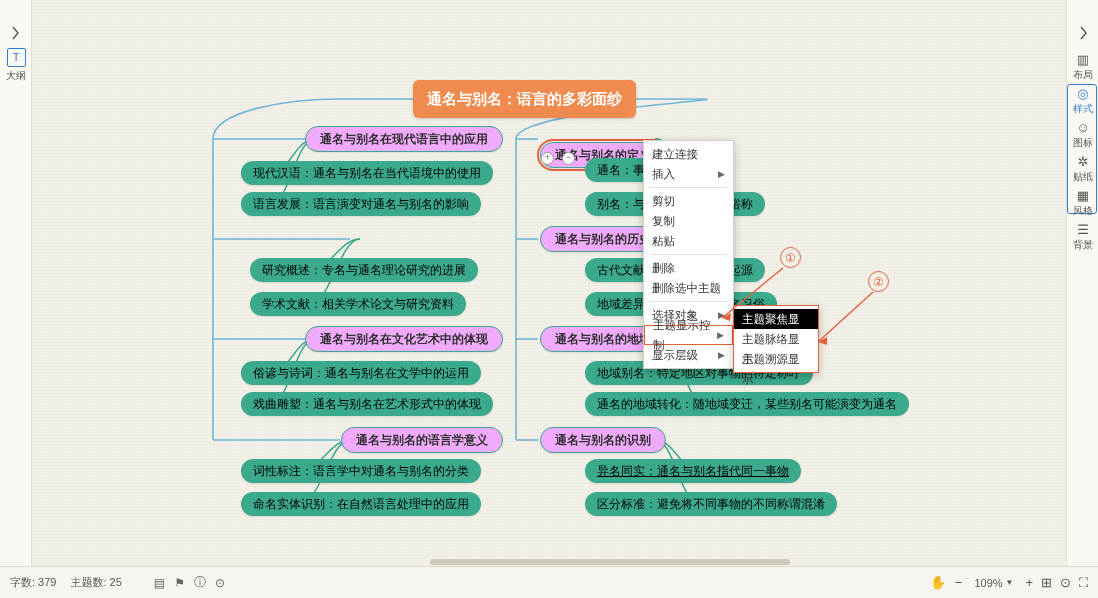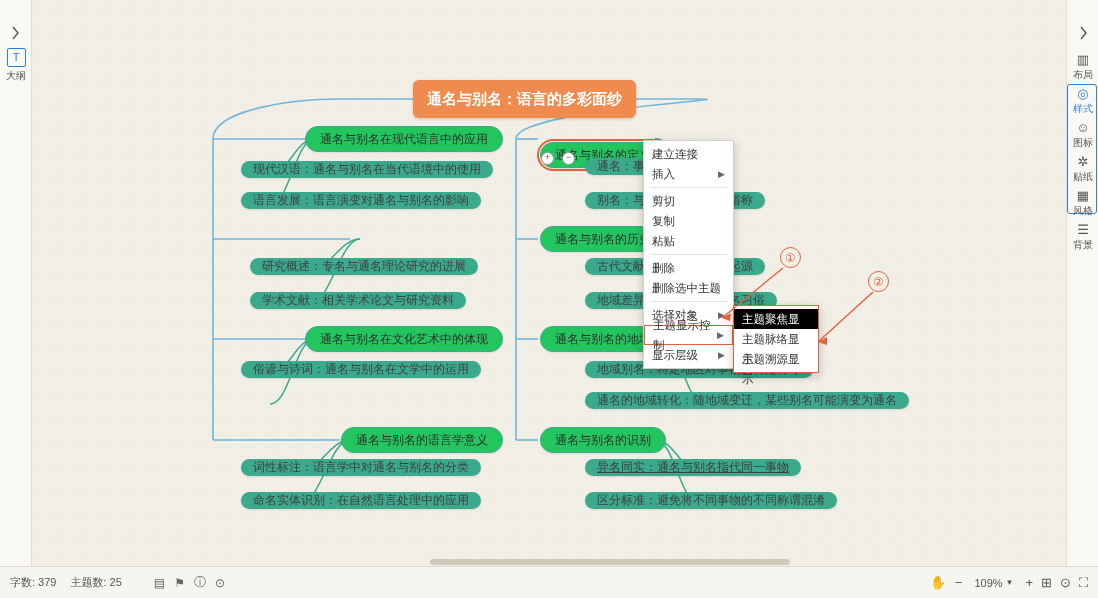--- a/index.html
+++ b/index.html
@@ -118,32 +118,32 @@
     background: #ef8b4e;
     color: #ffffff;
     font-size: 15px;
     font-weight: bold;
     border-radius: 6px;
     padding: 0 14px;
     height: 38px;
     box-shadow: 0 1px 3px rgba(0,0,0,0.18);
   }
   .node.lvl1 {
-    background: #22c55e;
+    background: #f0abfc;
     color: #2f2f2f;
     border: 1.5px solid #3aa98c;
     height: 26px;
     padding: 0 14px;
-    font-weight: normal;
+    font-weight: bold;
     box-shadow: 0 1px 2px rgba(0,0,0,0.08);
   }
   .node.lvl2 {
     background: #3aa98c;
-    color: #404040;
-    height: 17px;
+    color: #000000;
+    height: 24px;
     padding: 0 12px;
     box-shadow: 0 1px 2px rgba(0,0,0,0.10);
   }
   .node.selected {
     outline: 2px solid #e2613f;
     outline-offset: 1px;
   }
   .node-badge {
     position: absolute;
     width: 11px; height: 11px; border-radius: 50%;
@@ -255,20 +255,21 @@
 
     <div class="node lvl1" style="left:305px; top:126px;">通名与别名在现代语言中的应用</div>
     <div class="node lvl2" style="left:241px; top:161px;">现代汉语：通名与别名在当代语境中的使用</div>
     <div class="node lvl2" style="left:241px; top:192px;">语言发展：语言演变对通名与别名的影响</div>
 
     <div class="node lvl2" style="left:250px; top:258px;">研究概述：专名与通名理论研究的进展</div>
     <div class="node lvl2" style="left:250px; top:292px;">学术文献：相关学术论文与研究资料</div>
 
     <div class="node lvl1" style="left:305px; top:326px;">通名与别名在文化艺术中的体现</div>
     <div class="node lvl2" style="left:241px; top:361px;">俗谚与诗词：通名与别名在文学中的运用</div>
+    <div class="node lvl2" style="left:241px; top:392px;">戏曲雕塑：通名与别名在艺术形式中的体现</div>
 
     <div class="node lvl1" style="left:341px; top:427px;">通名与别名的语言学意义</div>
     <div class="node lvl2" style="left:241px; top:459px;">词性标注：语言学中对通名与别名的分类</div>
     <div class="node lvl2" style="left:241px; top:492px;">命名实体识别：在自然语言处理中的应用</div>
 
     <div class="node lvl1 selected" style="left:540px; top:142px;">通名与别名的定义</div>
     <div class="node lvl2" style="left:585px; top:158px;">通名：事物的通用名称</div>
     <div class="node lvl2" style="left:585px; top:192px;">别名：与正式名称并称或俗称</div>
     <div class="node-badge" style="left:541px; top:152px;">+</div>
     <div class="node-badge" style="left:562px; top:152px;">−</div>

